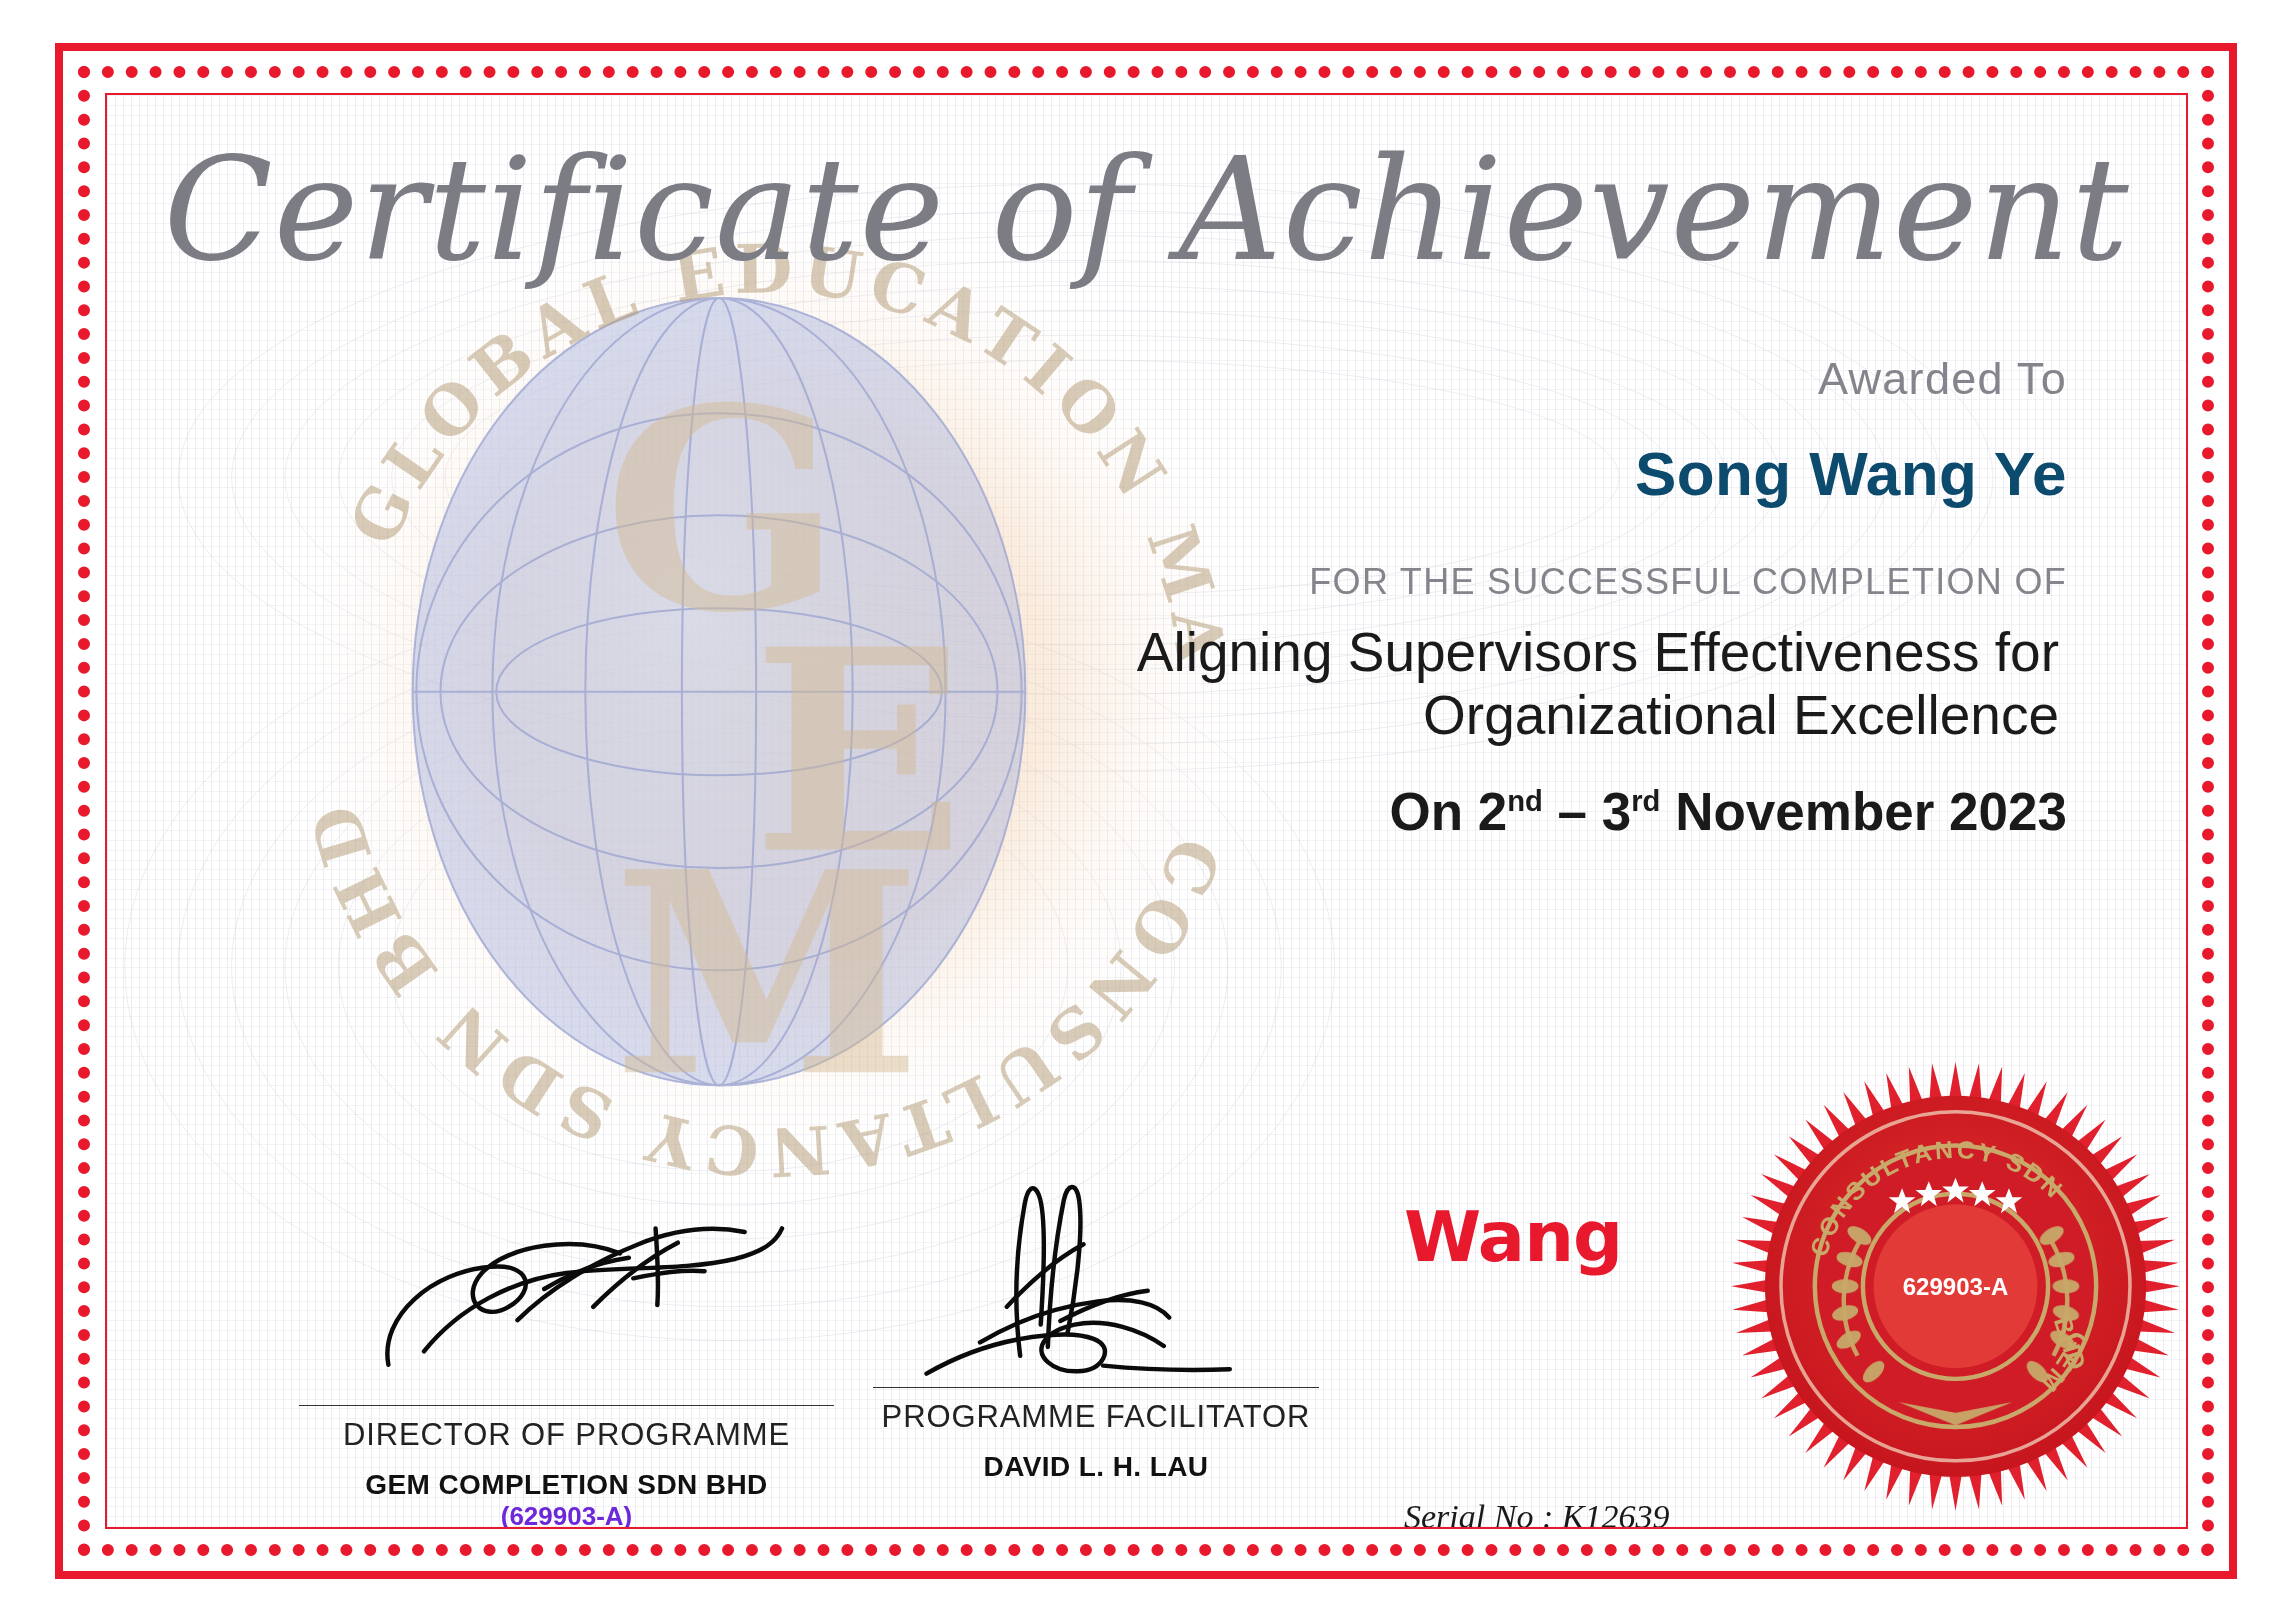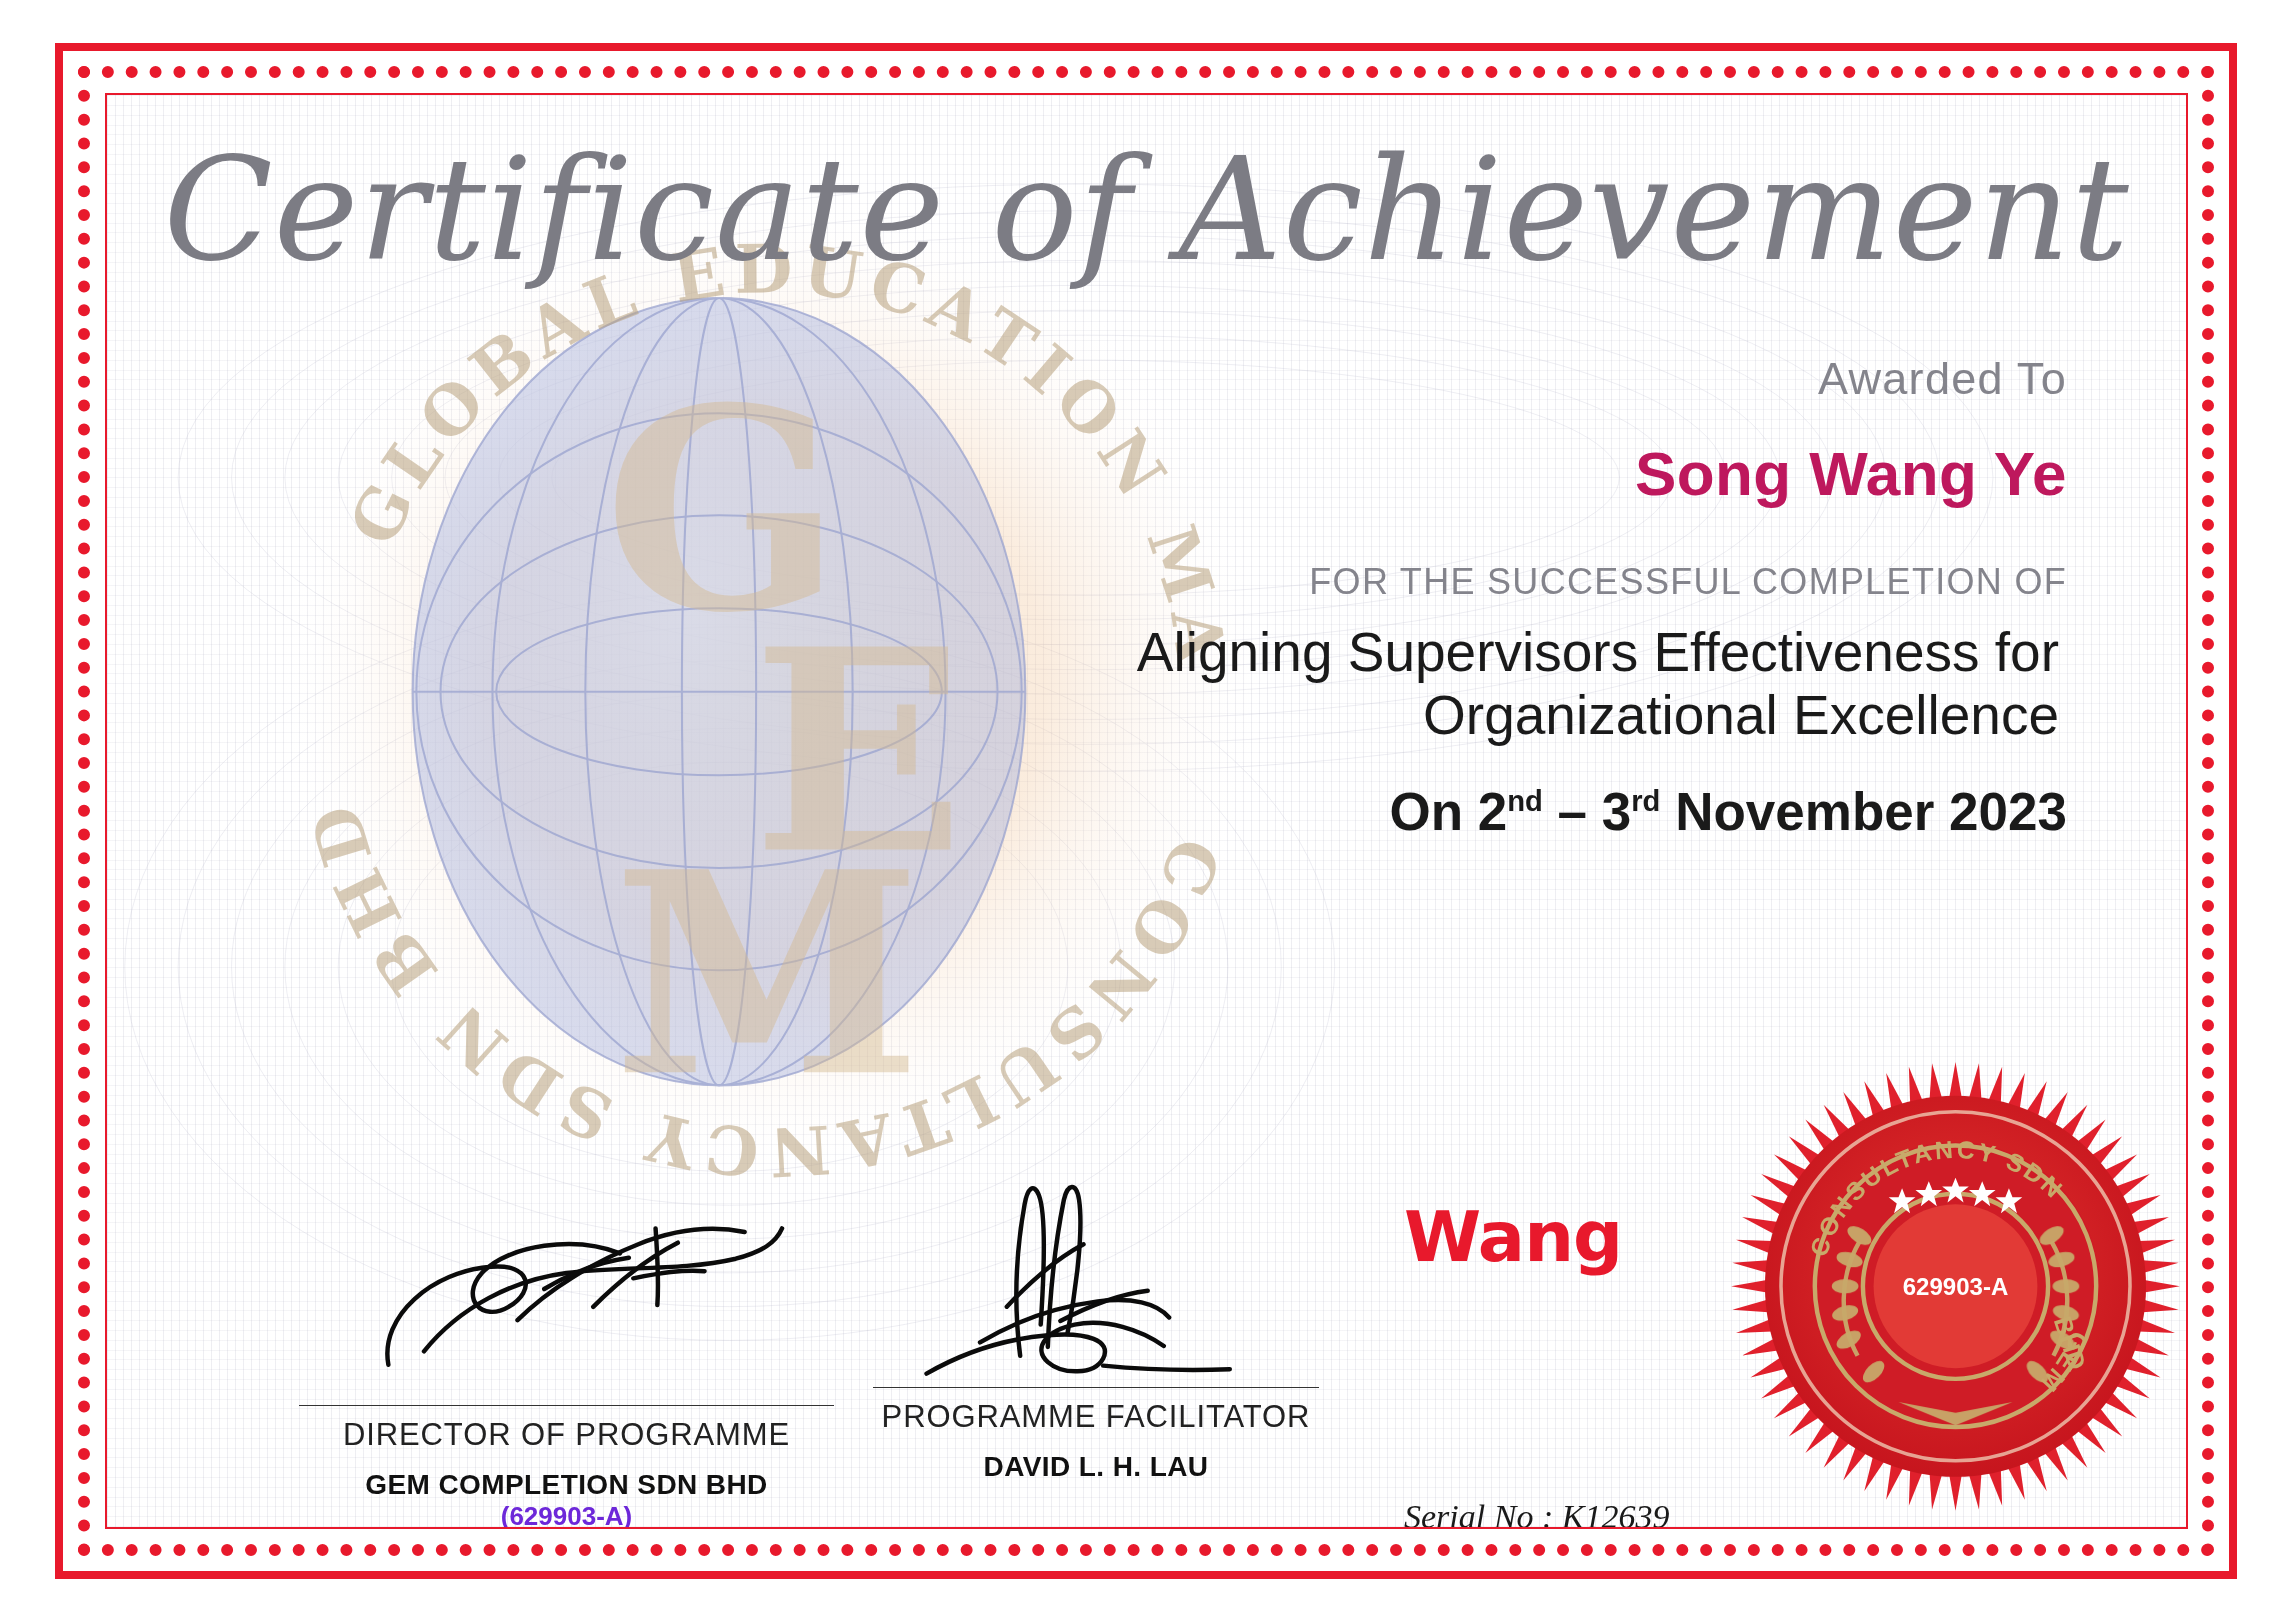--- a/index.html
+++ b/index.html
@@ -102,21 +102,21 @@
     font-size: 45px;
     color: #84848c;
     letter-spacing: 1.3px;
   }
   .recipient {
     position: absolute;
     right: 119px;
     top: 343px;
     font-size: 62px;
     font-weight: bold;
-    color: #be185d;
+    color: #0c4a6e;
     letter-spacing: 0.4px;
   }
   .completion-label {
     position: absolute;
     right: 119px;
     top: 466px;
     font-size: 36px;
     color: #84848c;
     letter-spacing: 1.3px;
   }

